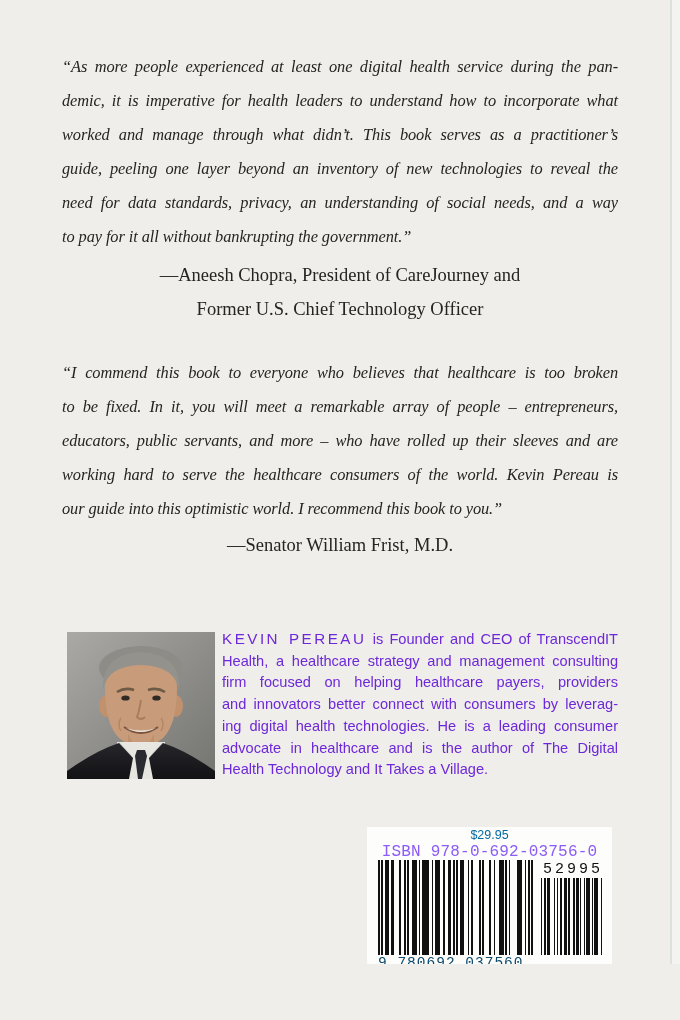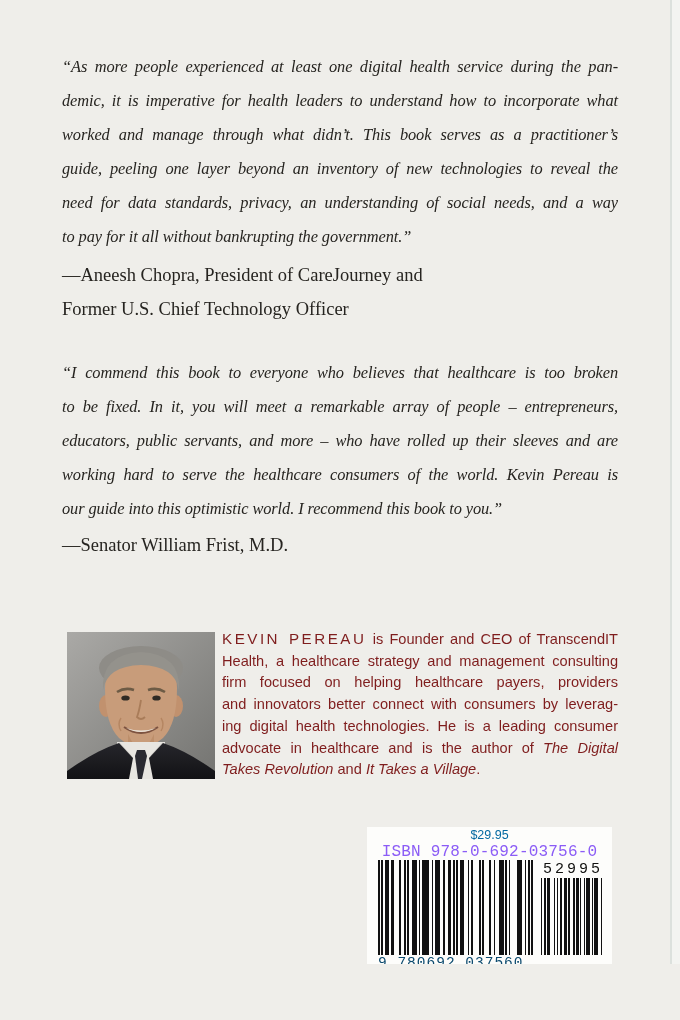--- a/index.html
+++ b/index.html
@@ -7,33 +7,33 @@
   .cover{position:relative;width:680px;height:964px;background:var(--background,#efeeea);
          color:var(--ink,#262420);overflow:hidden;}
 
   
   .quote{position:absolute;left:62px;width:556px;}
   .q1{top:50px;}
   .q2{top:356px;}
   .qlines .tline{font-style:italic;font-size:16.4px;line-height:34px;letter-spacing:-0.1px;
                  font-family:"Liberation Serif",serif;}
   .stretch{text-align:justify;text-align-last:justify;}
-  .attr{margin-top:4px;text-align:left;}
+  .attr{margin-top:4px;text-align:center;}
   .q2 .attr{margin-top:2px;}
   .attr .tline{font-size:18.5px;line-height:34px;font-style:normal;}
 
   
   .bio{position:absolute;top:631px;left:0;width:680px;height:165px;}
   .photo{position:absolute;left:67px;top:1px;width:148px;height:147px;}
   .photo svg{display:block;width:100%;height:100%;}
   .bio-text{position:absolute;left:222px;top:-3px;width:396px;
-            font-family:"Liberation Sans",sans-serif;color:#7f1d1d;}
+            font-family:"Liberation Sans",sans-serif;color:#6d28d9;}
   .bio-text .tline{font-size:14.6px;line-height:21.7px;}
   .seg-caps{letter-spacing:2.5px;font-size:15.2px;}
-  .seg-i{font-style:italic;}
+  .seg-i{}
 
   
   .barcode{position:absolute;left:367px;top:827px;width:245px;height:154px;
            background:var(--barcode_bg,#fdfdfb);}
   .price{position:absolute;top:1px;left:0;width:100%;text-align:center;
          font-family:"Liberation Sans",sans-serif;font-size:12.5px;color:#0369a1;}
   .isbn{position:absolute;top:16px;left:4px;width:237px;text-align:center;white-space:nowrap;
         font-family:"Liberation Mono",monospace;font-size:16px;letter-spacing:0.2px;color:#8b5cf6;}
   .svg-main{position:absolute;left:11px;top:33px;width:155px;height:95px;}
   .svg-supp{position:absolute;left:174px;top:51px;width:61px;height:77px;}
@@ -118,21 +118,21 @@
         <path d="M148 147 L148 139 Q120 119 96 111 L82 126 L86 147 Z" fill="url(#suit)"></path>
       </svg>
     </div>
     <div class="bio-text">
         <div class="tline stretch"><span class="seg-caps">KEVIN PEREAU</span><span> is Founder and CEO of TranscendIT</span></div>
         <div class="tline stretch"><span>Health, a healthcare strategy and management consulting</span></div>
         <div class="tline stretch"><span>firm focused on helping healthcare payers, providers</span></div>
         <div class="tline stretch"><span>and innovators better connect with consumers by leverag-</span></div>
         <div class="tline stretch"><span>ing digital health technologies. He is a leading consumer</span></div>
         <div class="tline stretch"><span>advocate in healthcare and is the author of </span><span class="seg-i">The Digital</span></div>
-        <div class="tline"><span class="seg-i">Takes Revolution</span><span> and </span><span class="seg-i">It Takes a Village</span><span>.</span></div>
+        <div class="tline"><span class="seg-i">Health Technology</span><span> and </span><span class="seg-i">It Takes a Village</span><span>.</span></div>
       </div>
   </section>
 
   <section class="barcode">
     <div class="price">$29.95</div>
     <div class="isbn">ISBN 978-0-692-03756-0</div>
     <svg class="svg-main" preserveAspectRatio="none" shape-rendering="crispEdges" viewBox="0 0 95 100">
         <rect x="0" y="0" width="1" height="100"></rect>
         <rect x="2" y="0" width="1" height="100"></rect>
         <rect x="4" y="0" width="1" height="100"></rect>

